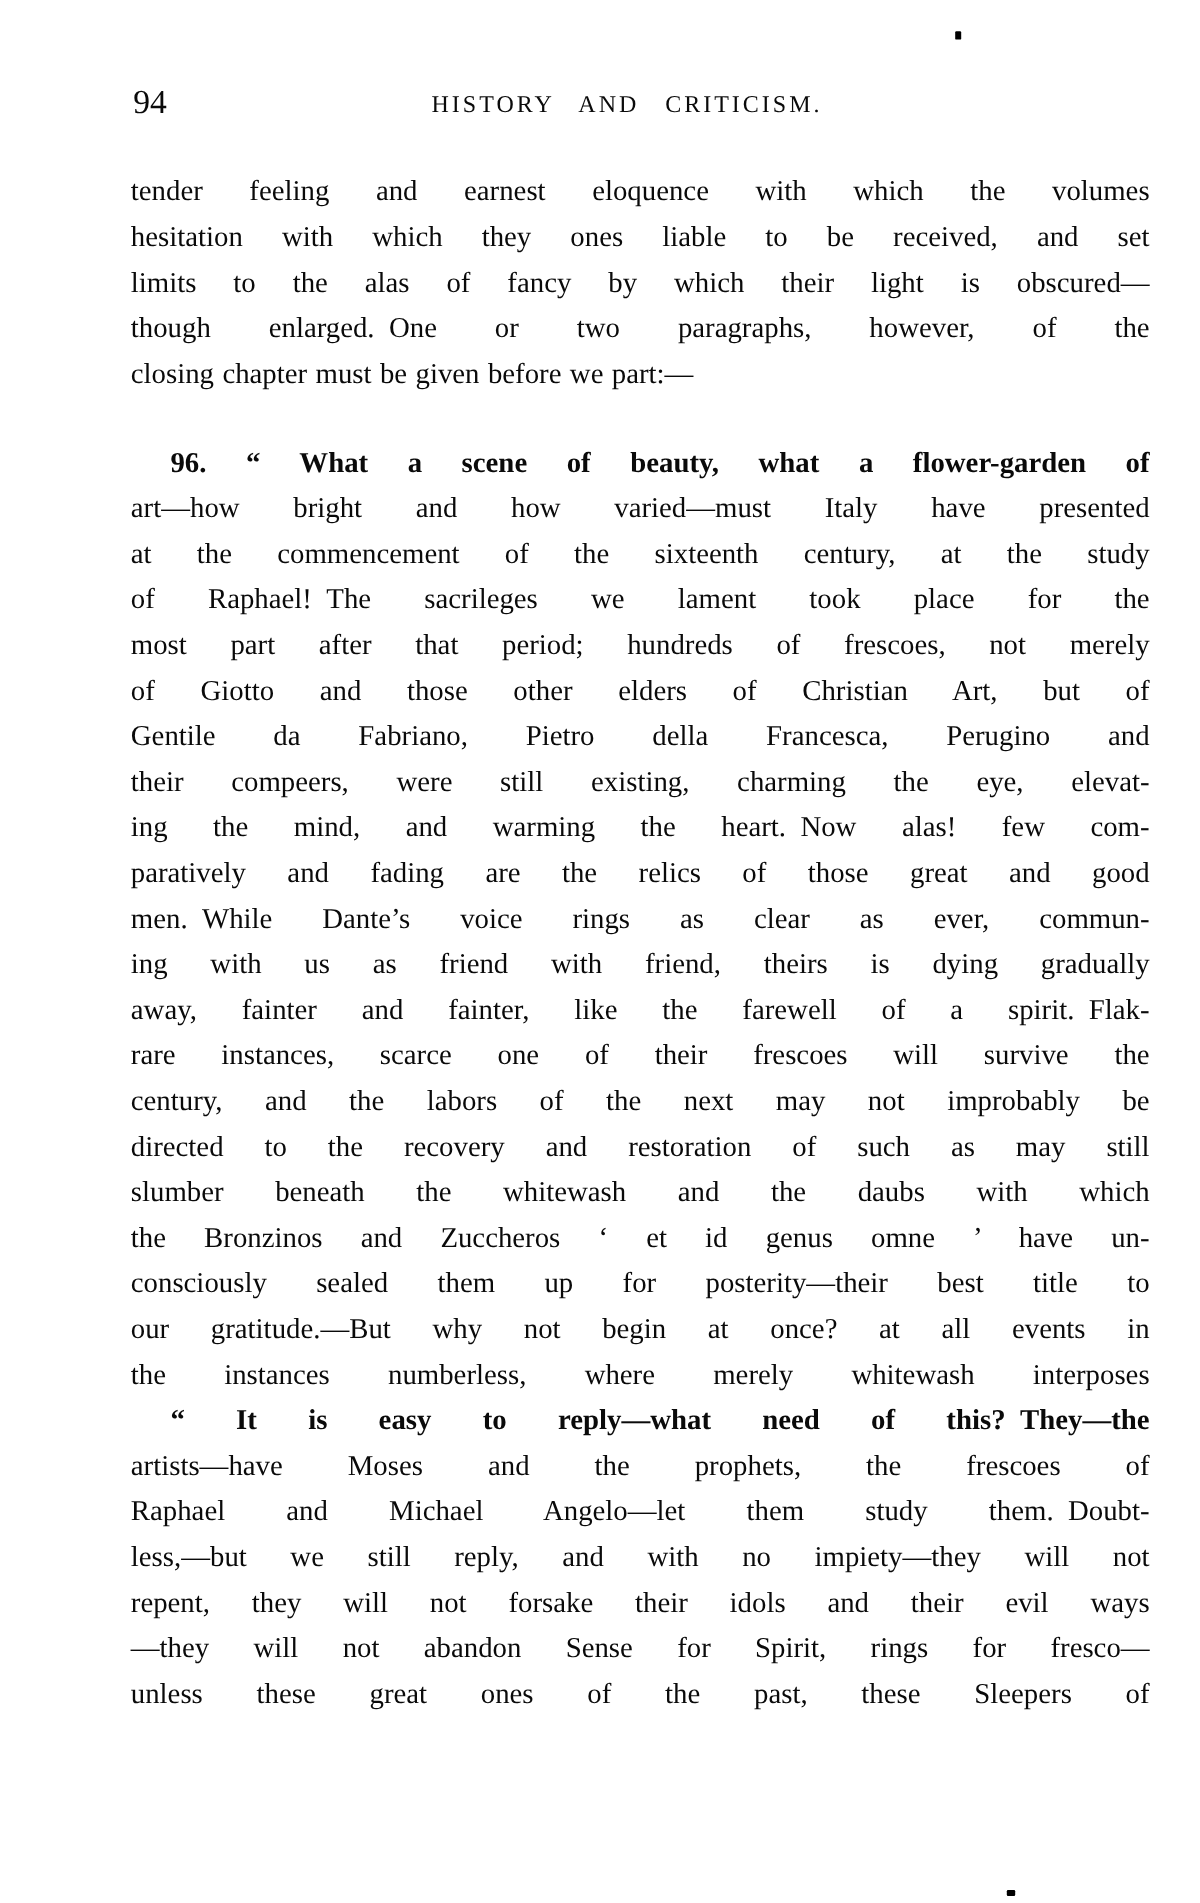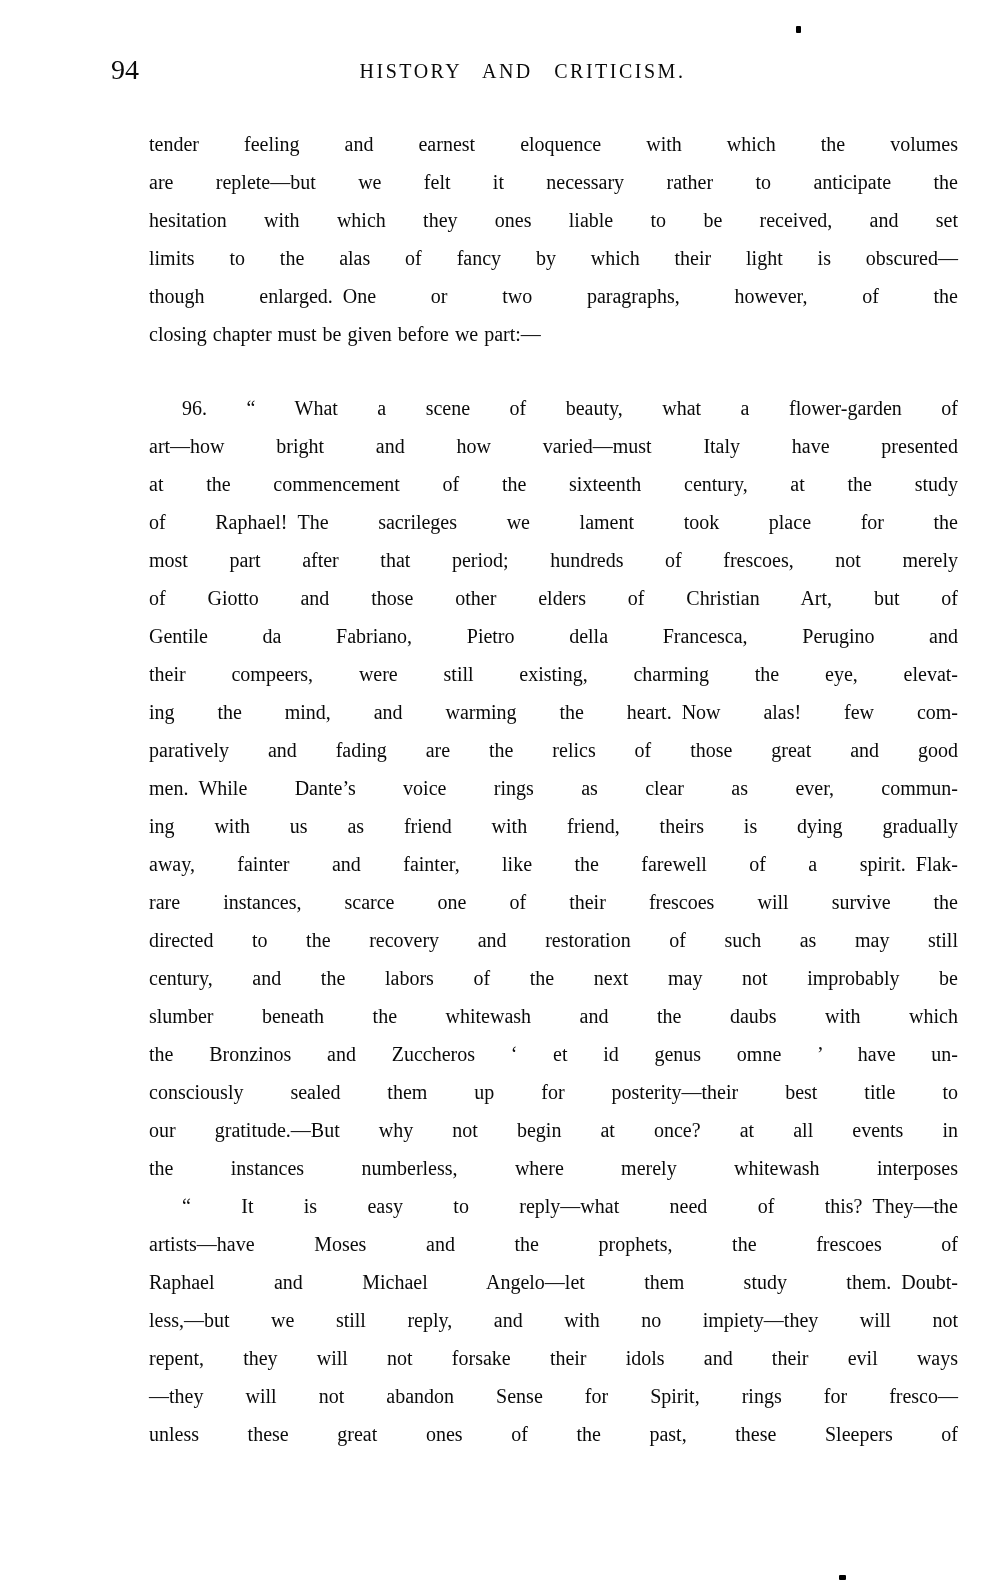--- a/index.html
+++ b/index.html
@@ -8,21 +8,21 @@
     width: 1000px;
     height: 1586px;
     background: #ffffff;
     color: #0a0a0a;
     font-family: "Liberation Serif", "DejaVu Serif", serif;
     overflow: hidden;
   }
   .content {
     position: absolute;
     left: 109px;
-    top: 54px;
+    top: 70px;
     width: 849px;
   }
   .page-header {
     position: relative;
     height: 32px;
     margin-bottom: 39px;
   }
   .page-number {
     position: absolute;
     left: 2px;
@@ -38,29 +38,28 @@
     text-align: center;
     font-size: 20px;
     line-height: 26px;
     letter-spacing: 2.5px;
     word-spacing: 14px;
     font-weight: 500;
   }
   .para { margin: 0; padding: 0; }
   .para.gap-before { margin-top: 36px; }
   .line {
-    font-size: 20px;
+    font-size: 24px;
     line-height: 38px;
     text-align: justify;
     text-align-last: justify;
     word-spacing: 1px;
-    margin-left: 40px;
   }
   .line.short { text-align-last: left; }
-  .para.indent .line:first-child { text-indent: 33px; }
+  .para.indent .line:first-child { text-indent: 33px; font-weight: bold; }
   .speck {
     position: absolute;
     background: #000;
     border-radius: 1px;
   }
   .speck-top { left: 796px; top: 26px; width: 5px; height: 7px; }
   .speck-bottom { left: 839px; top: 1575px; width: 7px; height: 5px; }
 </style>
 </head>
 <body>
@@ -71,21 +70,20 @@
 
   <div class="content">
 
     <div class="page-header">
       <span class="page-number">94</span>
       <span class="running-title">HISTORY AND CRITICISM.</span>
     </div>
 
     <section class="para">
       <div class="line">tender feeling and earnest eloquence with which the volumes</div>
-      <div class="line">are replete—but we felt it necessary rather to anticipate the</div>
       <div class="line">hesitation with which they ones liable to be received, and set</div>
       <div class="line">limits to the alas of fancy by which their light is obscured—</div>
       <div class="line">though enlarged. One or two paragraphs, however, of the</div>
       <div class="line short">closing chapter must be given before we part:—</div>
     </section>
 
     <section class="para indent gap-before">
       <div class="line">96. “ What a scene of beauty, what a flower-garden of</div>
       <div class="line">art—how bright and how varied—must Italy have presented</div>
       <div class="line">at the commencement of the sixteenth century, at the study</div>
@@ -93,22 +91,22 @@
       <div class="line">most part after that period; hundreds of frescoes, not merely</div>
       <div class="line">of Giotto and those other elders of Christian Art, but of</div>
       <div class="line">Gentile da Fabriano, Pietro della Francesca, Perugino and</div>
       <div class="line">their compeers, were still existing, charming the eye, elevat-</div>
       <div class="line">ing the mind, and warming the heart. Now alas! few com-</div>
       <div class="line">paratively and fading are the relics of those great and good</div>
       <div class="line">men. While Dante’s voice rings as clear as ever, commun-</div>
       <div class="line">ing with us as friend with friend, theirs is dying gradually</div>
       <div class="line">away, fainter and fainter, like the farewell of a spirit. Flak-</div>
       <div class="line">rare instances, scarce one of their frescoes will survive the</div>
+      <div class="line">century, and the labors of the next may not improbably be</div>
       <div class="line">directed to the recovery and restoration of such as may still</div>
-      <div class="line">century, and the labors of the next may not improbably be</div>
       <div class="line">slumber beneath the whitewash and the daubs with which</div>
       <div class="line">the Bronzinos and Zuccheros ‘ et id genus omne ’ have un-</div>
       <div class="line">consciously sealed them up for posterity—their best title to</div>
       <div class="line">our gratitude.—But why not begin at once? at all events in</div>
       <div class="line">the instances numberless, where merely whitewash interposes</div>
     </section>
 
     <section class="para indent">
       <div class="line">“ It is easy to reply—what need of this? They—the</div>
       <div class="line">artists—have Moses and the prophets, the frescoes of</div>

